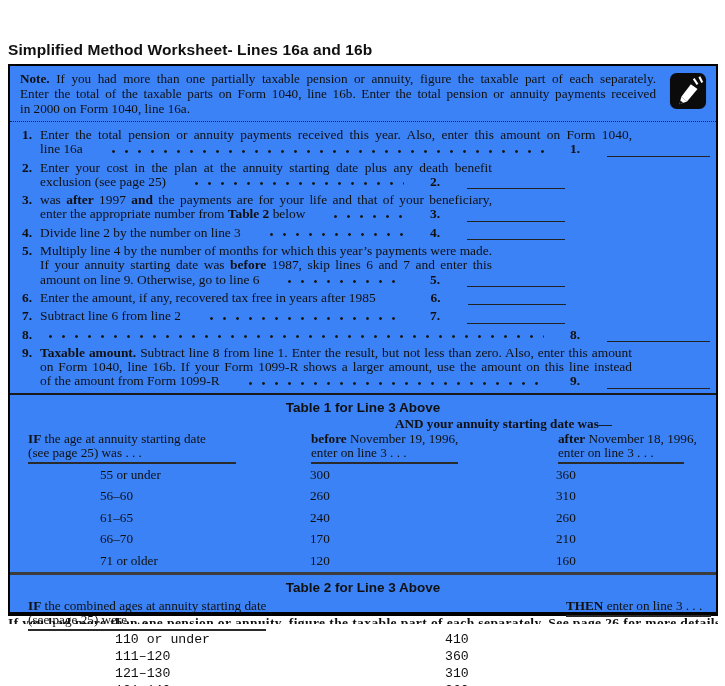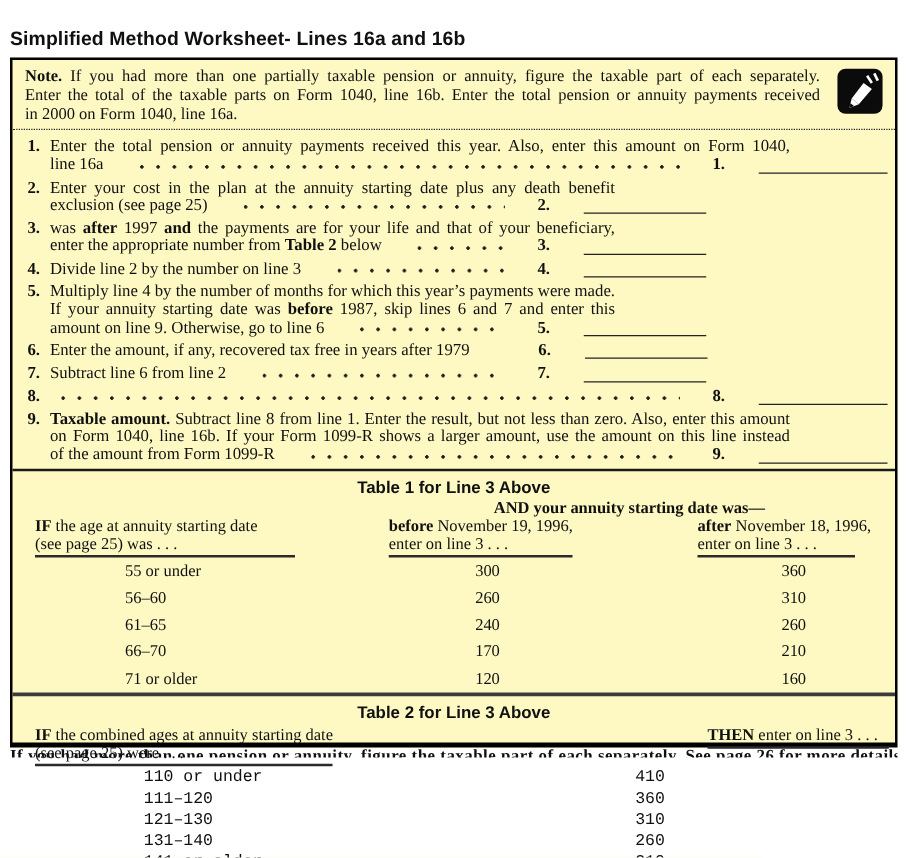--- a/index.html
+++ b/index.html
@@ -1,22 +1,22 @@
 <!DOCTYPE html>
 <html><head>
 <meta charset="utf-8">
 <style>
   html,body{margin:0;padding:0;background:#fff;}
   body{width:725px;height:686px;overflow:hidden;color:#101010;
        font-family:"Liberation Serif",serif;-webkit-font-smoothing:antialiased;}
-  .page{padding:16px 7px 0 8px;}
+  .page{padding:16px 7px 0 8px;margin-top:18px;}
   .titlebar{display:flex;justify-content:space-between;align-items:baseline;padding:7px 0 5px 0;height:18px;}
   .title{font-family:"Liberation Sans",sans-serif;font-weight:bold;font-size:15.5px;letter-spacing:.1px;}
   .keep{font-style:italic;font-weight:bold;font-size:14.5px;}
-  .box{border:2px solid #000;border-bottom-width:4px;box-sizing:border-box;height:552px;background:#fef9c3;}
+  .box{border:2px solid #000;border-bottom-width:4px;box-sizing:border-box;height:552px;background:#3b82f6;}
   .b{font-weight:bold;}
   
   .note{position:relative;padding:5px 66px 5px 10px;font-size:13.2px;line-height:15px;border-bottom:1.6px dotted #222;}
   .note .nline{min-height:15px;}
   .note .nj{text-align:justify;text-align-last:justify;width:636px;}
   .pencil{position:absolute;right:9px;top:6px;width:38px;height:38px;}
   
   .items{padding:6px 6px 0 12px;font-size:13.4px;line-height:14.3px;}
   .item{display:flex;margin-bottom:4px;}
   .inum{font-weight:bold;width:18px;flex:none;}
@@ -42,21 +42,21 @@
   .ttitle{text-align:center;font-family:"Liberation Sans",sans-serif;font-weight:bold;font-size:13.5px;padding:5px 0 2px 0;}
   .tbl{font-size:13.2px;}
   .andhdr{font-weight:bold;margin-left:385px;line-height:13px;height:13px;}
   .thead{display:flex;margin-top:2px;line-height:14px;justify-content:space-between;}
   .hcell{flex:none;}
   .hl{border-bottom:2px solid #2a2a2a;margin-top:2px;}
   .trow{display:flex;align-items:center;}
   .t1 .trow{height:21.5px;}
   .t2 .trow{height:17px;font-family:Liberation Mono, monospace;}
   .cell{flex:none;}
-  .c-center{text-align:center;}
+  .c-center{text-align:left;}
   
   .t1 .col1{margin-left:18px;width:250px;}
   .t1 .col2{margin-left:32px;width:160px;}
   .t1 .col3{margin-left:86px;width:158px;}
   .t1 .agepad{padding-left:72px;box-sizing:border-box;}
   .t1 .hl1{width:208px;}  .t1 .hl2{width:147px;}  .t1 .hl3{width:126px;}
   
   .t2 .col1{margin-left:18px;width:260px;}
   .t2 .col2{margin-left:157px;width:150px;}
   .t2 .agepad{padding-left:87px;box-sizing:border-box;}
@@ -151,21 +151,21 @@
               <span class="ansnum">5.</span>
               <span class="ansline"></span>
               <span class="sp"></span>
             </div>
           </div>
         </div>
         <div class="item mid">
           <span class="inum">6.</span>
           <div class="ibody">
             <div class="tline lline">
-              <span class="txt"><span>Enter the amount, if any, recovered tax free in years after 1979</span></span>
+              <span class="txt"><span>Enter the amount, if any, recovered tax free in years after 1985</span></span>
               <span class="leader"></span>
               <span class="ansnum">6.</span>
               <span class="ansline"></span>
               <span class="sp"></span>
             </div>
           </div>
         </div>
         <div class="item mid">
           <span class="inum">7.</span>
           <div class="ibody">

